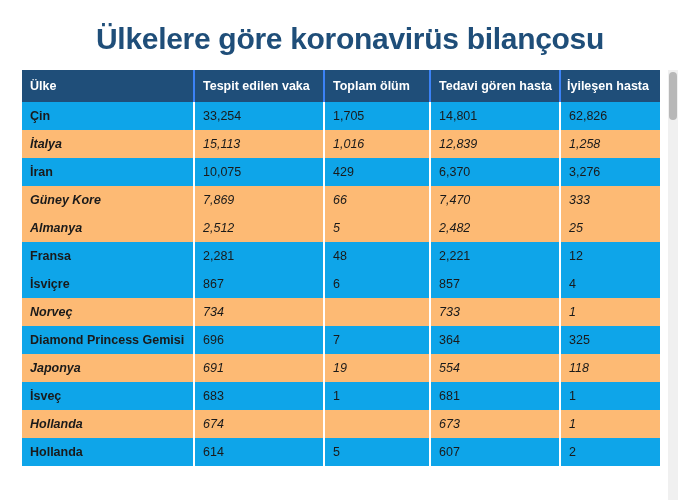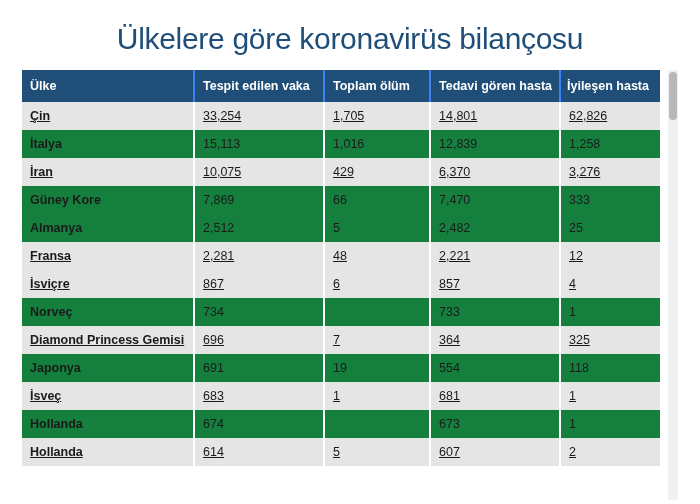--- a/index.html
+++ b/index.html
@@ -17,21 +17,21 @@
   .page {
     width: 700px;
     height: 504px;
     position: relative;
     background: #ffffff;
   }
   .title {
     text-align: center;
     color: #1f4e79;
     font-size: 30px;
-    font-weight: normal;
+    font-weight: bold;
     letter-spacing: -0.3px;
     padding-top: 22px;
     padding-bottom: 14px;
     font-family: "Liberation Sans", sans-serif;
   }
   .table-wrap {
     position: relative;
     margin: 0 22px;
     width: 656px;
   }
@@ -65,25 +65,25 @@
     border-right: 2px solid #ffffff;
     height: 18px;
     vertical-align: middle;
     white-space: nowrap;
     overflow: hidden;
   }
   table.data tbody td:last-child {
     border-right: none;
   }
   table.data tbody tr.odd td {
-    background: #e5e5e5;
-    text-decoration: underline;
+    background: #0ea5e9;
   }
   table.data tbody tr.even td {
-    background: #15803d;
+    background: #fdba74;
+    font-style: italic;
   }
   td.country, th.country {
     font-weight: bold;
   }
   table.data tbody td.country {
     font-weight: bold;
   }
   .col-country { width: 172px; }
   .col-cases { width: 130px; }
   .col-deaths { width: 106px; }

